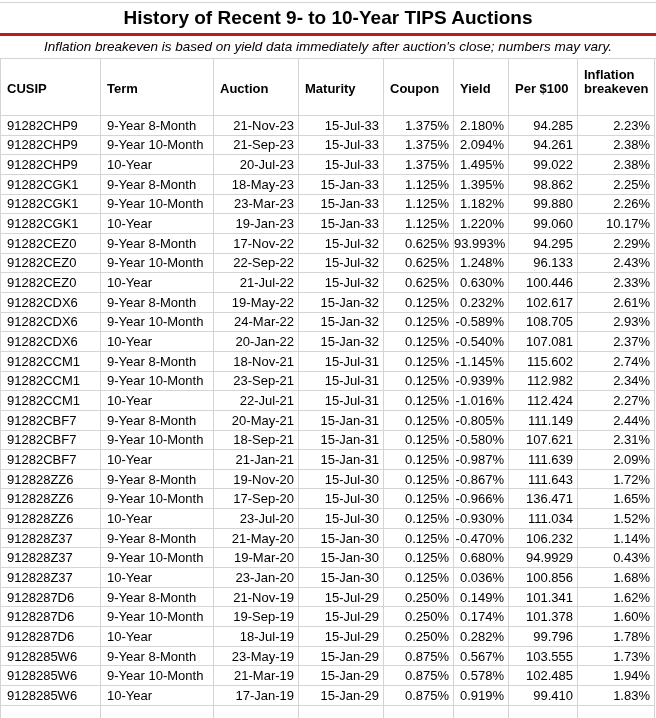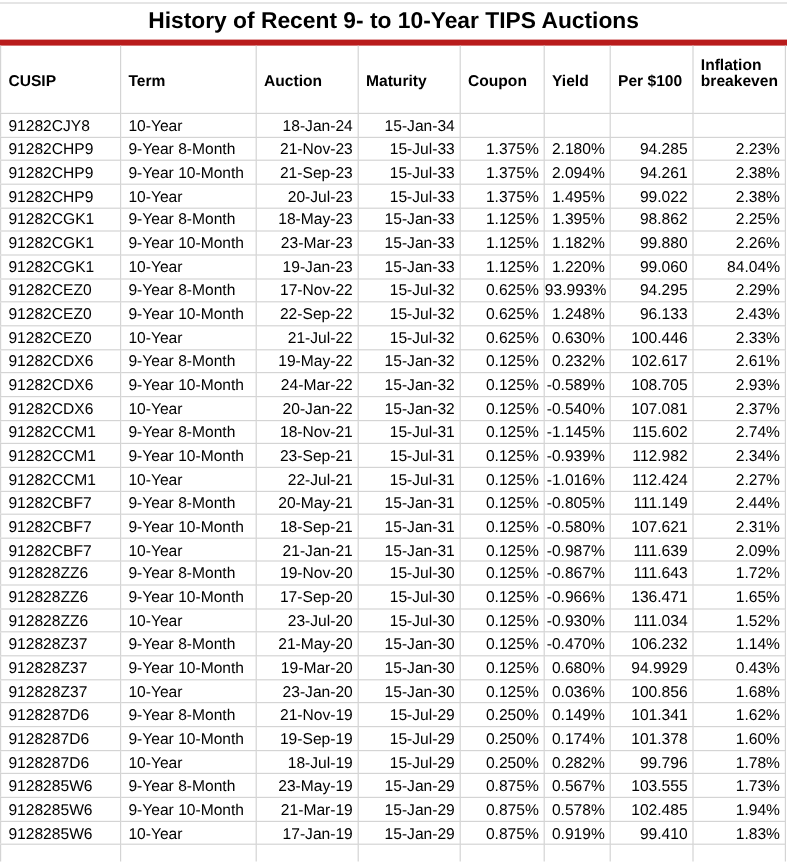--- a/index.html
+++ b/index.html
@@ -6,21 +6,21 @@
   body {
     width: 656px; height: 718px; overflow: hidden;
     background: #ffffff; color: #000000;
     font-family: "Liberation Sans", sans-serif;
   }
   .sheet { width: 656px; height: 718px; overflow: hidden; }
 
   .band-title {
     margin-top: 2px;
     border-top: 1px solid #d4d4d4;
-    border-bottom: 5px solid #b91c1c;
+    border-bottom: 3px solid #b91c1c;
     height: 30px; line-height: 30px;
     text-align: center;
     font-weight: bold; font-size: 19px;
     white-space: nowrap;
   }
   .band-subtitle {
     border-bottom: 1px solid #d4d4d4;
     height: 22px; line-height: 22px;
     text-align: center;
     font-style: italic; font-size: 13.5px;
@@ -65,20 +65,21 @@
   tbody tr.stub { height: 20px; }
   tbody tr.stub td { border-bottom: none; }
 </style>
 </head>
 <body>
 
 <div class="sheet">
 
   <div class="band-title">History of Recent 9- to 10-Year TIPS Auctions</div>
 
+  <div class="band-subtitle">Inflation breakeven is based on yield data immediately after auction's close; numbers may vary.</div>
 
   <table class="grid">
     <colgroup>
       <col class="c0">
         <col class="c1">
         <col class="c2">
         <col class="c3">
       <col class="c4">
         <col class="c5">
         <col class="c6">
@@ -91,30 +92,20 @@
         <th>Auction</th>
         <th>Maturity</th>
         <th>Coupon</th>
         <th>Yield</th>
         <th>Per $100</th>
         <th class="wrap">Inflation breakeven</th>
       </tr>
     </thead>
     <tbody>
         <tr>
-          <td class="l">91282CJY8</td>
-          <td class="l">10-Year</td>
-          <td class="r">18-Jan-24</td>
-          <td class="r">15-Jan-34</td>
-          <td class="r"></td>
-          <td class="r"></td>
-          <td class="r"></td>
-          <td class="r"></td>
-        </tr>
-        <tr>
           <td class="l">91282CHP9</td>
           <td class="l">9-Year 8-Month</td>
           <td class="r">21-Nov-23</td>
           <td class="r">15-Jul-33</td>
           <td class="r">1.375%</td>
           <td class="r">2.180%</td>
           <td class="r">94.285</td>
           <td class="r">2.23%</td>
         </tr>
         <tr>
@@ -158,21 +149,21 @@
           <td class="r">2.26%</td>
         </tr>
         <tr>
           <td class="l">91282CGK1</td>
           <td class="l">10-Year</td>
           <td class="r">19-Jan-23</td>
           <td class="r">15-Jan-33</td>
           <td class="r">1.125%</td>
           <td class="r">1.220%</td>
           <td class="r">99.060</td>
-          <td class="r">84.04%</td>
+          <td class="r">10.17%</td>
         </tr>
         <tr>
           <td class="l">91282CEZ0</td>
           <td class="l">9-Year 8-Month</td>
           <td class="r">17-Nov-22</td>
           <td class="r">15-Jul-32</td>
           <td class="r">0.625%</td>
           <td class="r">93.993%</td>
           <td class="r">94.295</td>
           <td class="r">2.29%</td>

